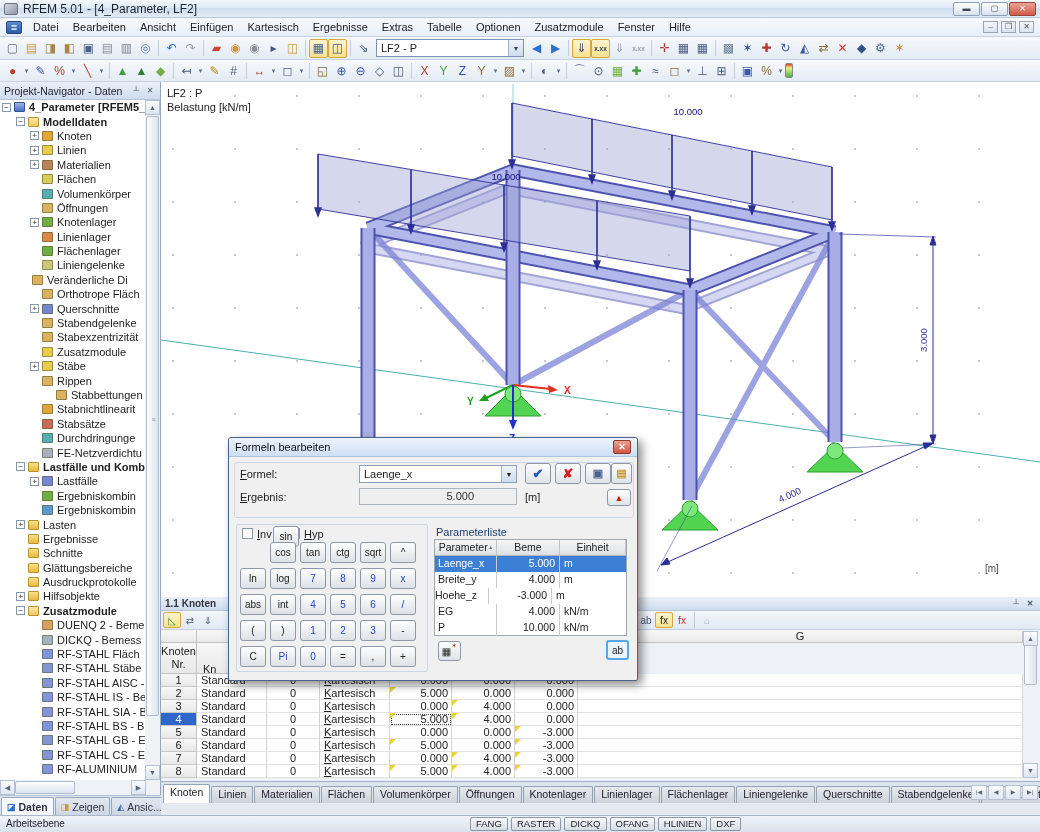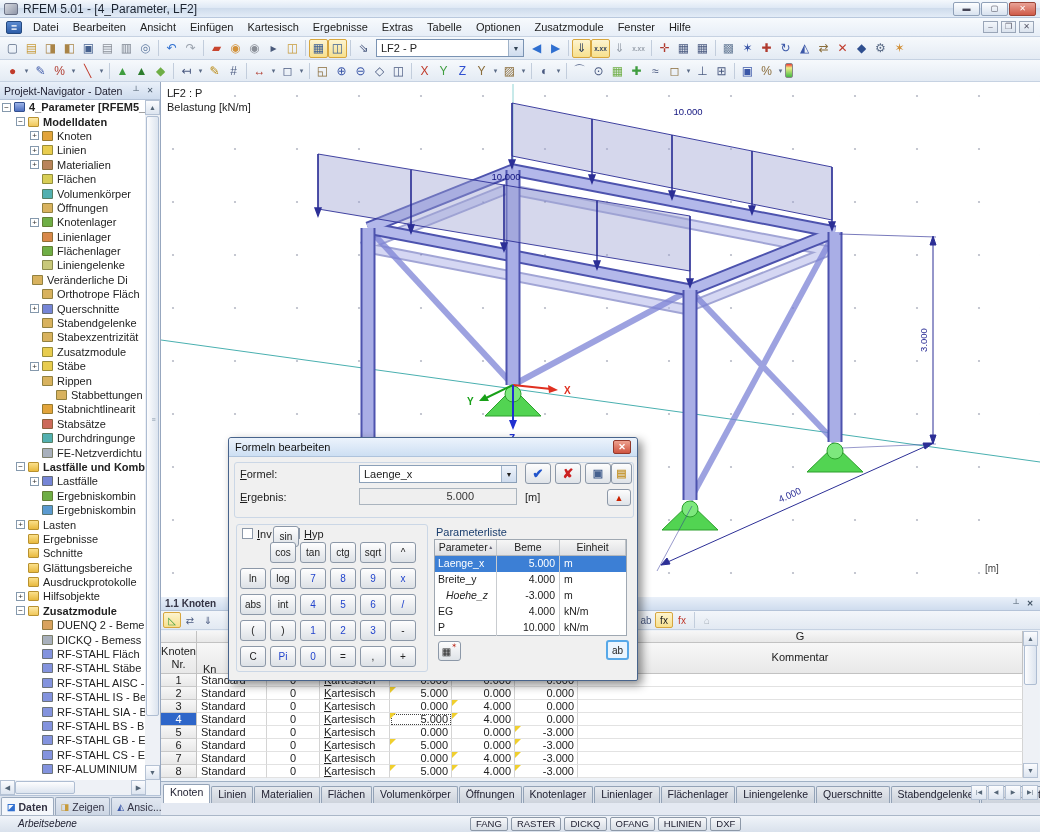--- a/index.html
+++ b/index.html
@@ -121,21 +121,21 @@
   border-bottom:none; border-radius:2px 2px 0 0; background:linear-gradient(#e6e9ee,#cdd3dc);
   margin-right:1px; color:#223; }
 .ttab.act { background:#fff; height:19px; }
 .tabnav { position:absolute; right:2px; bottom:3px; display:flex; gap:1px; }
 .tabnav .sbtn { width:16px; height:15px; font-size:6px; }
 .bottomstrip { position:absolute; left:161px; top:803px; width:879px; height:12px; background:#e4e9f2; }
 
 
 .statusbar { position:absolute; left:0; top:815px; width:1040px; height:17px;
   background:linear-gradient(#f0f4f9,#d9e1ec); border-top:1px solid #aab7c8; font-size:10px; color:#223; }
-.sb-left { position:absolute; left:18px; top:2px;font-style:italic; }
+.sb-left { position:absolute; left:6px; top:2px; }
 .sb-toggles { position:absolute; left:470px; top:1px; display:flex; gap:3px; }
 .sbtnT { height:14px; padding:0 5px; border:1px solid #8c98a8; border-radius:2px;
   background:linear-gradient(#f7f8fa,#d7dde5); font-size:9.5px; line-height:12px; color:#223; }
 .sb-fields { position:absolute; right:4px; top:0; height:17px; display:flex; align-items:center; }
 .sbf { padding:0 7px; border-left:1px solid #b6c0cd; height:13px; line-height:13px; }
 
 
 .dialog { position:absolute; left:228px; top:437px; width:410px; height:244px;
   background:#f0f0f0; border:1px solid #48648c; border-radius:3px 3px 2px 2px;
   box-shadow:4px 4px 10px rgba(0,0,0,.45); z-index:50; }
@@ -763,21 +763,20 @@
       </div>
       <div class="grow gnames">
         <div class="gcell ghead" style="width: 36px; white-space: pre-line; line-height: 13px; padding-top: 2px;">Knoten
 Nr.</div>
         <div class="gcell ghead" style="width: 70px; line-height: 52px; text-align: left; padding-left: 6px;">Kn</div>
         <div class="gcell ghead" style="width: 53px; line-height: 29px;"></div>
         <div class="gcell ghead" style="width: 70px; line-height: 29px;"></div>
         <div class="gcell ghead" style="width: 62px; line-height: 29px;"></div>
         <div class="gcell ghead" style="width: 63px; line-height: 29px;"></div>
         <div class="gcell ghead" style="width: 63px; line-height: 29px;"></div>
-        <div class="gcell ghead" style="width: 445px; line-height: 29px;">Kommentar</div>
       </div>
       <div class="grow">
         <div class="rowhead" style="width: 36px; font-size: 11px;">1</div>
         <div class="gcell c-left" style="width: 70px;">Standard</div>
         <div class="gcell c-center" style="width: 53px;">0</div>
         <div class="gcell c-left ulf" style="width: 70px;">Kartesisch</div>
         <div class="gcell c-right" style="width: 62px;">0.000</div>
         <div class="gcell c-right" style="width: 63px;">0.000</div>
         <div class="gcell c-right" style="width: 63px;">0.000</div>
         <div class="gcell" style="width: 445px;"></div>
@@ -964,21 +963,21 @@
           <span class="pc" style="width: 62px; padding-left: 3px;">Laenge_x</span>
           <span class="pc" style="width: 63px; text-align: right; padding-right: 4px;">5.000</span>
           <span class="pc" style="width: 66px; padding-left: 4px; border-right: none;">m</span>
         </div>
         <div class="prow">
           <span class="pc" style="width: 62px; padding-left: 3px;">Breite_y</span>
           <span class="pc" style="width: 63px; text-align: right; padding-right: 4px;">4.000</span>
           <span class="pc" style="width: 66px; padding-left: 4px; border-right: none;">m</span>
         </div>
         <div class="prow">
-          <span class="pc" style="width: 62px; padding-left: 11px; font-style: italic;">Hoehe_z</span>
+          <span class="pc" style="width: 54px; padding-left: 0;">Hoehe_z</span>
           <span class="pc" style="width: 63px; text-align: right; padding-right: 4px;">-3.000</span>
           <span class="pc" style="width: 66px; padding-left: 4px; border-right: none;">m</span>
         </div>
         <div class="prow">
           <span class="pc" style="width: 62px; padding-left: 3px;">EG</span>
           <span class="pc" style="width: 63px; text-align: right; padding-right: 4px;">4.000</span>
           <span class="pc" style="width: 66px; padding-left: 4px; border-right: none;">kN/m</span>
         </div>
         <div class="prow">
           <span class="pc" style="width: 62px; padding-left: 3px;">P</span>

